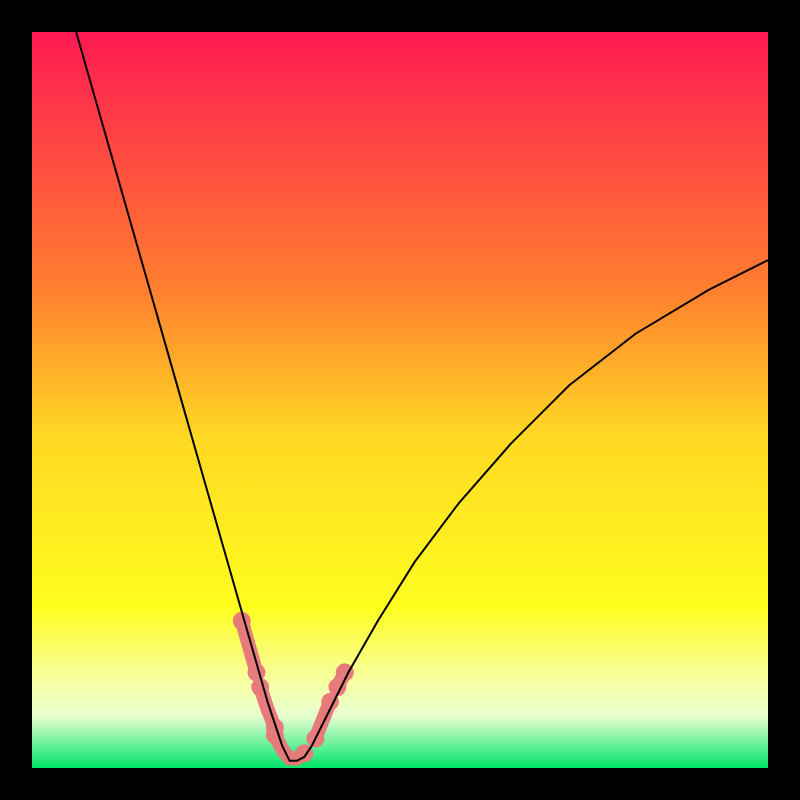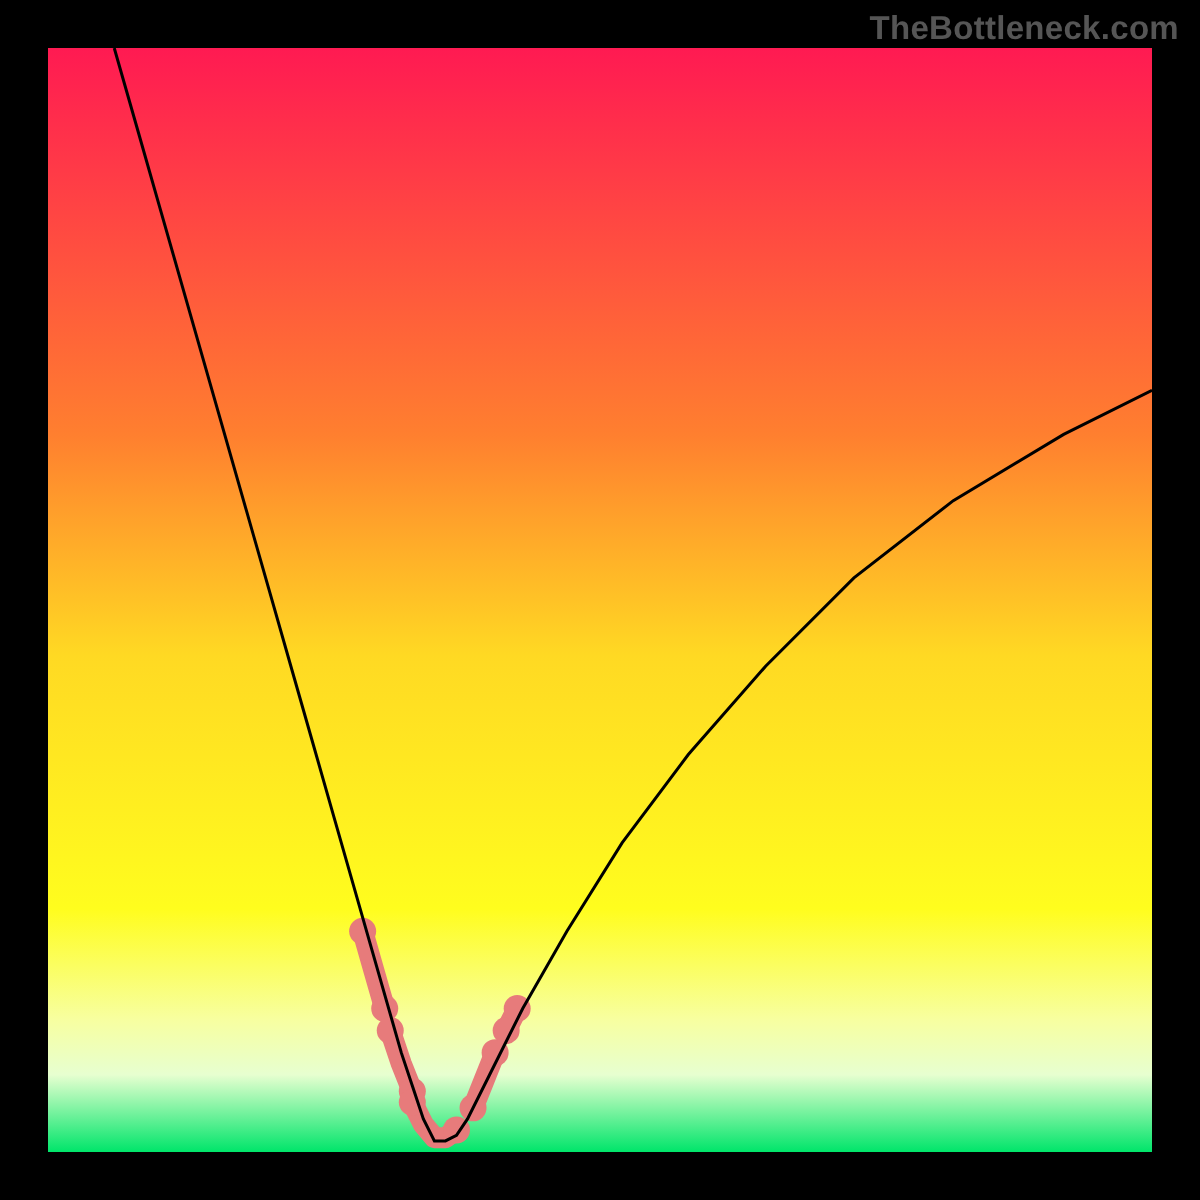--- a/index.html
+++ b/index.html
@@ -5,21 +5,20 @@
 html,body{margin:0;padding:0;width:800px;height:800px;overflow:hidden;background:#fff}
 .wrap{position:relative;width:800px;height:800px;background:#000}
 .plot{position:absolute;left:32px;top:32px;width:736px;height:736px}
 .watermark{position:absolute;top:6px;right:14px;font-family:Arial,Helvetica,sans-serif;font-size:22px;font-weight:bold;color:#555;letter-spacing:.2px}
 svg{display:block}
 </style>
 </head>
 <body>
 
 <div class="wrap">
-  <div class="watermark">TheBottleneck.com</div>
   <div class="plot">
     <svg id="chart-svg" width="736" height="736" viewBox="0 0 736 736">
         <defs>
           <linearGradient id="bg" x1="0" y1="0" x2="0" y2="1">
             <stop offset="0%" stop-color="#ff1a52"></stop>
             <stop offset="35%" stop-color="#ff7f2f"></stop>
             <stop offset="55.00000000000001%" stop-color="#ffd923"></stop>
             <stop offset="78%" stop-color="#fffd1e"></stop>
             <stop offset="88%" stop-color="#f7ffa0"></stop>
             <stop offset="93%" stop-color="#e7ffd0"></stop>

